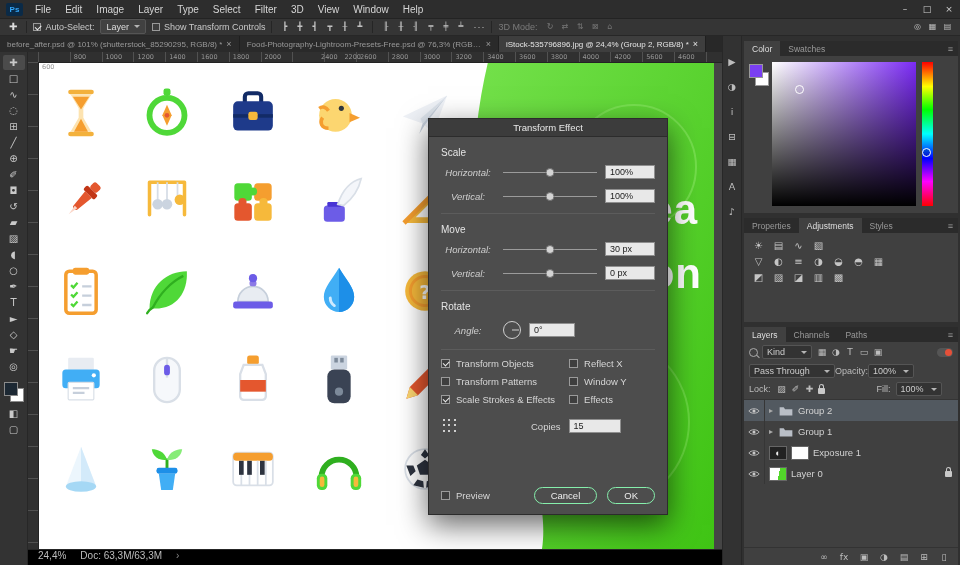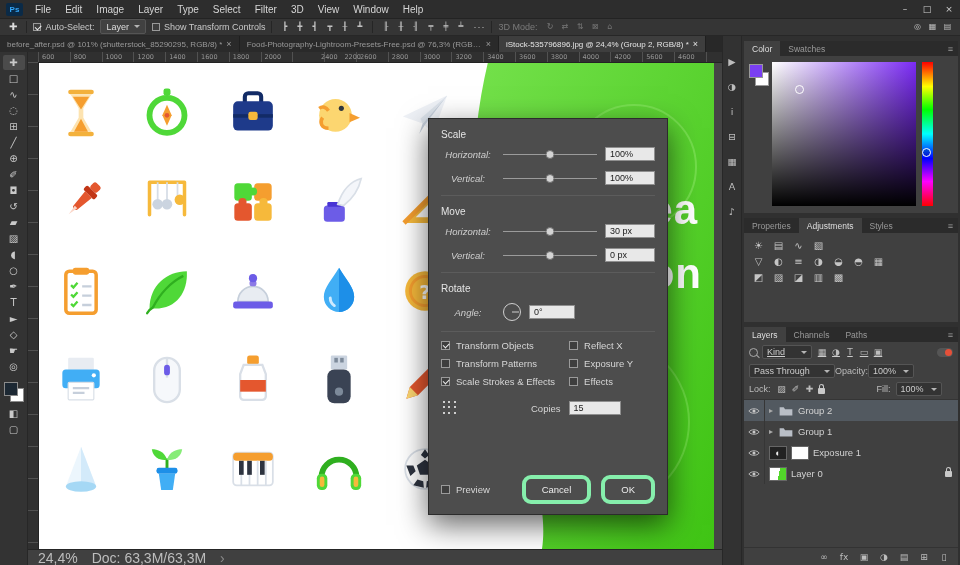--- a/index.html
+++ b/index.html
@@ -76,25 +76,25 @@
   .dial::after{content:"";position:absolute;left:50%;top:50%;width:7px;height:1px;background:#cfcfcf;transform:translateY(-50%);}
   .opt-cols{display:flex;gap:14px;margin-bottom:6px;}
   .opt-col{display:flex;flex-direction:column;gap:7px;flex:1;}
   .ocb{display:flex;align-items:center;gap:6px;white-space:nowrap;}
   .cb{width:9px;height:9px;border:1px solid #9a9a9a;background:#3e3e3e;position:relative;display:inline-block;flex:none;box-sizing:border-box;}
   .cb.checked::after{content:"";position:absolute;left:1px;top:1px;width:5px;height:2.5px;border-left:1.5px solid #ececec;border-bottom:1.5px solid #ececec;transform:rotate(-45deg);}
   .copies-row{display:flex;align-items:center;gap:8px;margin:8px 0 0 2px;}
   .refgrid{width:14px;height:14px;display:grid;grid-template-columns:repeat(3,1fr);gap:2px;margin-right:66px;flex:none;}
   .refgrid i{width:2px;height:2px;background:#cfcfcf;}
   .dlg-footer{margin-top:auto;display:flex;align-items:center;gap:10px;}
-  .pill{border:4px solid #86efac;border-radius:9px;height:29px;padding:2px 16px;display:flex;align-items:center;font-size:9.5px;color:#ececec;background:transparent;font-family:inherit;}
+  .pill{border:1px solid #86efac;border-radius:9px;height:17px;padding:2px 16px;display:flex;align-items:center;font-size:9.5px;color:#ececec;background:transparent;font-family:inherit;}
   .pill.cancel{margin-left:auto;}
 
   
-  .statusbar{position:absolute;left:28px;bottom:0;width:694px;height:16px;background:#404040;display:flex;gap:14px;padding:0 10px;font-size:14px;color:#bdbdbd;border-top:1px solid #252525;box-sizing:border-box;z-index:17;}
+  .statusbar{position:absolute;left:28px;bottom:0;width:694px;height:16px;background:#000000;display:flex;gap:14px;padding:0 10px;font-size:10px;color:#bdbdbd;border-top:1px solid #252525;box-sizing:border-box;z-index:17;}
   .status-arrow{color:#8a8a8a;}
 
   
   .rightdock{position:absolute;top:36px;right:0;width:238px;bottom:0;background:#2e2e2e;display:flex;z-index:18;}
   .dock-strip{width:20px;background:#323232;border-left:1px solid #272727;border-right:1px solid #272727;display:flex;flex-direction:column;align-items:center;padding-top:18px;gap:10px;box-sizing:border-box;flex:none;}
   .strip-ic{width:16px;height:15px;display:flex;align-items:center;justify-content:center;font-size:9.5px;color:#bdbdbd;font-family:"DejaVu Sans",sans-serif;}
   .panelcol{flex:1;background:#303030;padding:5px 2px 0;display:flex;flex-direction:column;gap:5px;box-sizing:border-box;min-width:0;}
   .panel{background:#404040;flex:none;}
   .ptabs{height:15px;background:#2b2b2b;display:flex;align-items:stretch;font-size:8.5px;color:#9a9a9a;}
   .ptab{padding:0 8px;display:flex;align-items:center;white-space:nowrap;}
@@ -110,21 +110,21 @@
   .hue{position:absolute;left:178px;top:6px;width:11px;height:144px;background:linear-gradient(to bottom,#f00,#ff0 17%,#0f0 33%,#0ff 50%,#00f 67%,#f0f 83%,#f00);}
   .hknob{position:absolute;left:0;top:60%;width:9px;height:9px;border:1.5px solid #fff;border-radius:50%;box-sizing:border-box;background:rgba(0,0,0,.15);}
 
   .adj-panel{height:104px;}
   .adj-body{padding:3px 6px;}
   .adj-hint{font-size:9.5px;color:#cccccc;margin:2px 0 4px;}
   .adj-row{display:flex;gap:3px;margin:2px 0;}
   .adj-ic{width:17px;height:14px;display:flex;align-items:center;justify-content:center;font-size:10px;color:#c5c5c5;font-family:"DejaVu Sans",sans-serif;}
 
   .layers-panel{flex:1 1 auto;display:flex;flex-direction:column;min-height:0;}
-  .layers-filter{display:flex;align-items:center;gap:4px;padding:3px 5px;font-size:9px;color:#ccc;text-decoration:underline;}
+  .layers-filter{display:flex;align-items:center;gap:4px;padding:3px 5px;font-size:9px;color:#ccc;}
   .lsearch{width:7px;height:7px;border:1px solid #aaa;border-radius:50%;position:relative;display:inline-block;flex:none;}
   .lsearch::after{content:"";position:absolute;width:4px;height:1px;background:#aaa;transform:rotate(45deg);right:-3px;bottom:-1px;}
   .dd{background:#333;border:1px solid #555;height:14px;font-size:9px;color:#ccc;display:flex;align-items:center;padding:0 4px;gap:4px;border-radius:2px;box-sizing:border-box;}
   .kind-dd{width:50px;justify-content:space-between;}
   .f-ic{font-size:9px;color:#bdbdbd;font-family:"DejaVu Sans",sans-serif;display:inline-flex;align-items:center;justify-content:center;min-width:12px;height:12px;}
   .ltoggle{width:16px;height:9px;background:#555;border-radius:5px;position:relative;margin-left:auto;flex:none;}
   .ltoggle::after{content:"";position:absolute;right:1px;top:1px;width:7px;height:7px;border-radius:50%;background:#e55039;}
   .layers-blend{display:flex;align-items:center;padding:2px 5px;font-size:9px;color:#bbb;}
   .blend-dd{width:86px;justify-content:space-between;}
   .opacity-dd,.fill-dd{width:46px;justify-content:space-between;}
@@ -266,21 +266,21 @@
       <span class="fg-swatch"></span>
       <span class="bg-swatch"></span>
     </div>
     <div class="tool">◧</div>
     <div class="tool">▢</div>
   </div>
 
   <div class="canvas">
     <div class="ruler-corner"></div>
     <div class="ruler-h" id="ruler-h">
-        <span class="rn" style="left: 4px;">600</span>
+        <span class="rn" style="left: 4px; margin-top: 10px;">600</span>
         <span class="rn" style="left: 35.8px;">800</span>
         <span class="rn" style="left: 67.6px;">1000</span>
         <span class="rn" style="left: 99.4px;">1200</span>
         <span class="rn" style="left: 131.2px;">1400</span>
         <span class="rn" style="left: 163px;">1600</span>
         <span class="rn" style="left: 194.8px;">1800</span>
         <span class="rn" style="left: 226.6px;">2000</span>
         <span class="rn" style="left: 258.4px; margin-left: 48px;">2200</span>
         <span class="rn" style="left: 283px;">2400</span>
         <span class="rn" style="left: 322px;">2600</span>
@@ -511,20 +511,21 @@
             <svg viewBox="0 0 48 48" width="56" height="56">
               <circle cx="24" cy="24" r="17" fill="#fff" stroke="#d9dfe7" stroke-width="1.5"></circle>
               <path d="M24 16l7 5-2.7 8h-8.6L17 21z" fill="#2e3440"></path>
               <path d="M24 7l3.5 5-3.5 3-3.5-3zM8 21h6l2 5-4.5 4zM40 21h-6l-2 5 4.5 4zM14 38l3.5-5 5 1.5.5 5.5zM34 38l-3.5-5-5 1.5-.5 5.5z" fill="#2e3440"></path>
             </svg>
           </div>
         </div>
     </div>
 
     <div class="dialog">
+      <div class="dlg-title">Transform Effect</div>
       <div class="dlg-body">
         <div class="sec-h">Scale</div>
         <div id="scale-rows">
             <div class="drow">
               <span class="dlabel">Horizontal:</span>
               <span class="track">
                 <span class="knob" style="left: 50%;"></span>
               </span>
               <span class="vbox">100%</span>
             </div>
@@ -577,21 +578,21 @@
                 <span>Scale Strokes &amp; Effects</span>
               </label>
             </div>
           <div class="opt-col" id="opt-right">
               <label class="ocb">
                 <span class="cb"></span>
                 <span>Reflect X</span>
               </label>
               <label class="ocb">
                 <span class="cb"></span>
-                <span>Exposure Y</span>
+                <span>Window Y</span>
               </label>
               <label class="ocb">
                 <span class="cb"></span>
                 <span>Effects</span>
               </label>
             </div>
         </div>
         <div class="copies-row">
           <span class="refgrid">
               <i></i>

